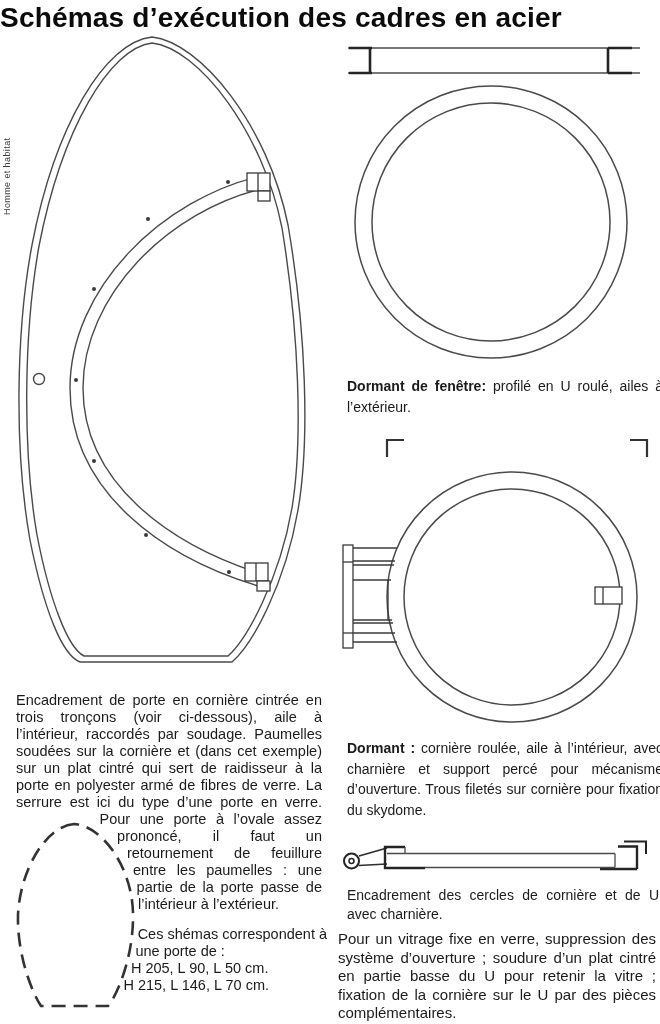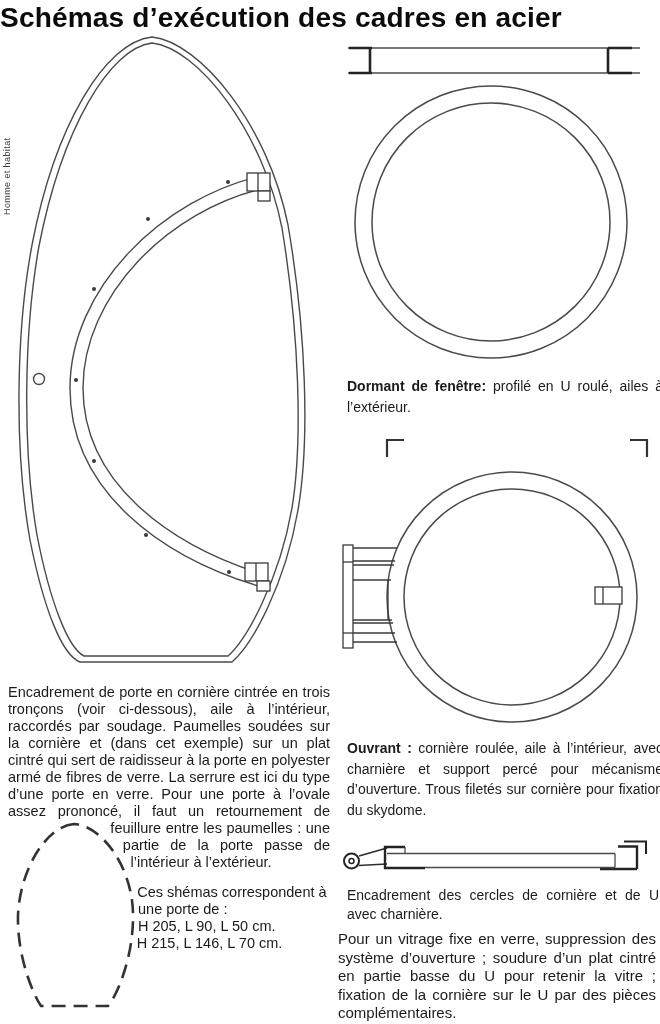--- a/index.html
+++ b/index.html
@@ -24,21 +24,21 @@
   .left-text{
     position:absolute;left:8px;top:684px;width:322px;
     font-size:14.5px;line-height:17px;text-align:justify;
   }
   .float-spacer{float:left;width:0;height:134px;}
   .float-oval{
     float:left;clear:left;width:138px;height:196px;
     shape-outside:ellipse(64px 96px at 66px 98px);
     margin:0 6px 0 0;
   }
-  .main-par{margin:0;}
+  .main-par{margin:8px;}
   .specs{margin:13px 0 0 0;}
   .specs span{display:block;text-align:left;}
 
   .caption{
     position:absolute;left:347px;width:316px;
     font-size:14px;line-height:20.5px;text-align:justify;
   }
   .caption .lead{font-weight:bold;}
   .cap-dormant{top:376px;}
   .cap-ouvrant{top:738px;}
@@ -142,21 +142,21 @@
     <line x1="18" y1="198" x2="60" y2="198"></line>
     <line x1="18" y1="207" x2="62" y2="207"></line>
   </g>
   <g>
     <rect x="260" y="152" width="27" height="17" fill="#ffffff" stroke="#3a3a3a" stroke-width="1.3"></rect>
     <line x1="268" y1="152" x2="268" y2="169" stroke="#3a3a3a" stroke-width="1.3"></line>
   </g>
 </svg>
 
 <div class="caption cap-ouvrant">
-  <span class="lead">Ouvrant :</span><span> cornière roulée, aile à l’intérieur, avec charnière et support percé pour mécanisme d’ouverture. Trous filetés sur cornière pour fixation du skydome.</span>
+  <span class="lead">Dormant :</span><span> cornière roulée, aile à l’intérieur, avec charnière et support percé pour mécanisme d’ouverture. Trous filetés sur cornière pour fixation du skydome.</span>
 </div>
 
 <svg class="abs" style="left:335px;top:838px;" width="322" height="44" viewBox="0 0 322 44">
   <g fill="none" stroke="#242424" stroke-width="2">
     <circle cx="16.5" cy="23" r="7.5"></circle>
     <circle cx="16.5" cy="23" r="2.5" stroke-width="1.5"></circle>
   </g>
   <g fill="none" stroke="#2e2e2e" stroke-width="1.6">
     <line x1="24" y1="18" x2="52" y2="10"></line>
     <line x1="23.5" y1="27.5" x2="52" y2="26"></line>

